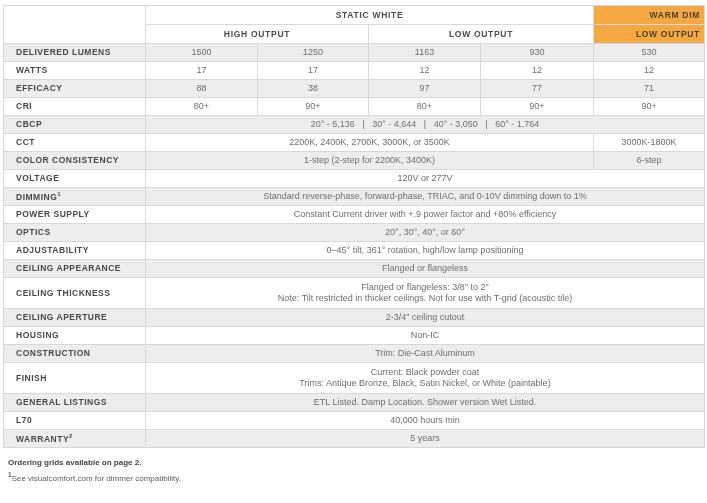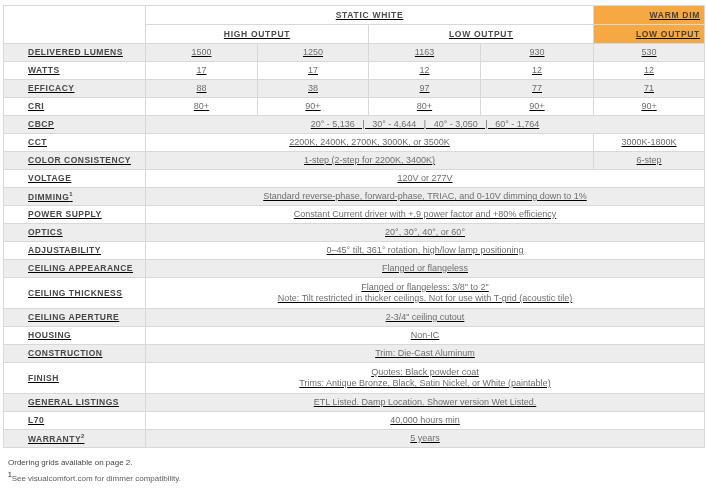--- a/index.html
+++ b/index.html
@@ -11,21 +11,20 @@
     font-family: "Liberation Sans", sans-serif;
     overflow: hidden;
   }
   .sheet {
     padding: 5px 3px 0 3px;
   }
   table {
     border-collapse: collapse;
     table-layout: fixed;
     width: 701px;
-    text-decoration: underline;
   }
   td {
     border: 1px solid var(--border, #d8d8d8);
     padding: 0 4px;
     text-align: center;
     color: #6e6e6e;
     font-size: 9px;
     line-height: 1.25;
     overflow: hidden;
   }
@@ -36,21 +35,21 @@
     letter-spacing: 0.7px;
     height: 18px;
   }
   td.orange {
     background: var(--orange, #F6A842);
     color: #4c4233;
     text-align: right;
   }
   td.label {
     text-align: left;
-    padding-left: 24px;
+    padding-left: 12px;
     font-weight: bold;
     color: #484848;
     font-size: 8.5px;
     letter-spacing: 0.5px;
   }
   td.label sup {
     font-size: 6px;
     letter-spacing: 0;
   }
   tr.gray td {
@@ -61,21 +60,21 @@
   .footnotes {
     margin-top: 9px;
     padding-left: 5px;
   }
   .note {
     font-size: 8px;
     color: #5d5d5d;
     line-height: 11.5px;
   }
   .note.bold {
-    font-weight: normal;
+    font-weight: bold;
     color: #454545;
   }
   .note sup {
     font-size: 6.5px;
     font-weight: bold;
   }
 </style>
 </head>
 <body>
 
@@ -207,21 +206,21 @@
         </tr>
         <tr class="gray single">
           <td class="label">CONSTRUCTION</td>
           <td colspan="5">
             <div>Trim: Die-Cast Aluminum</div>
           </td>
         </tr>
         <tr class="double">
           <td class="label">FINISH</td>
           <td colspan="5">
-            <div>Quotes: Black powder coat</div>
+            <div>Current: Black powder coat</div>
             <div>Trims: Antique Bronze, Black, Satin Nickel, or White (paintable)</div>
           </td>
         </tr>
         <tr class="gray single">
           <td class="label">GENERAL LISTINGS</td>
           <td colspan="5">
             <div>ETL Listed. Damp Location. Shower version Wet Listed.</div>
           </td>
         </tr>
         <tr class="single">

